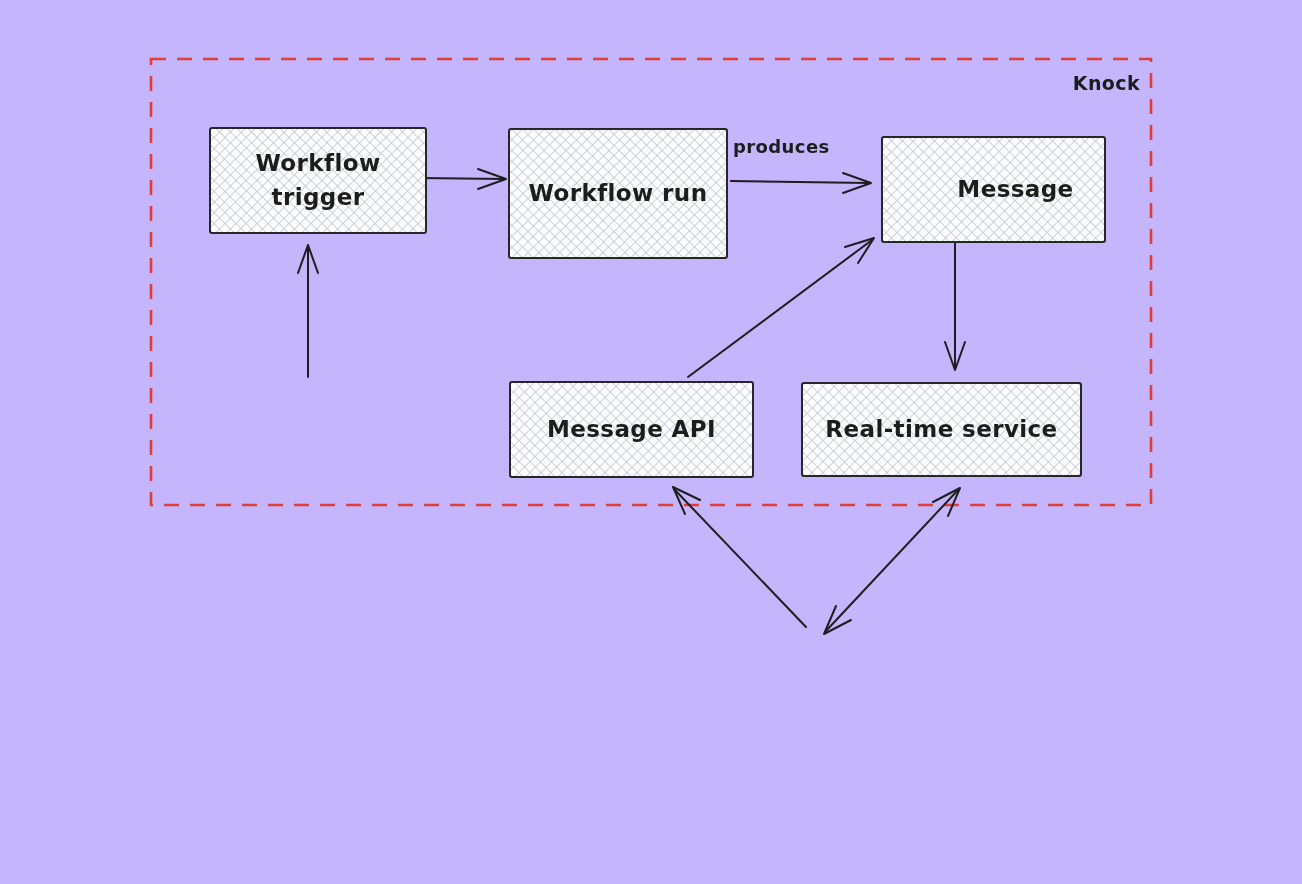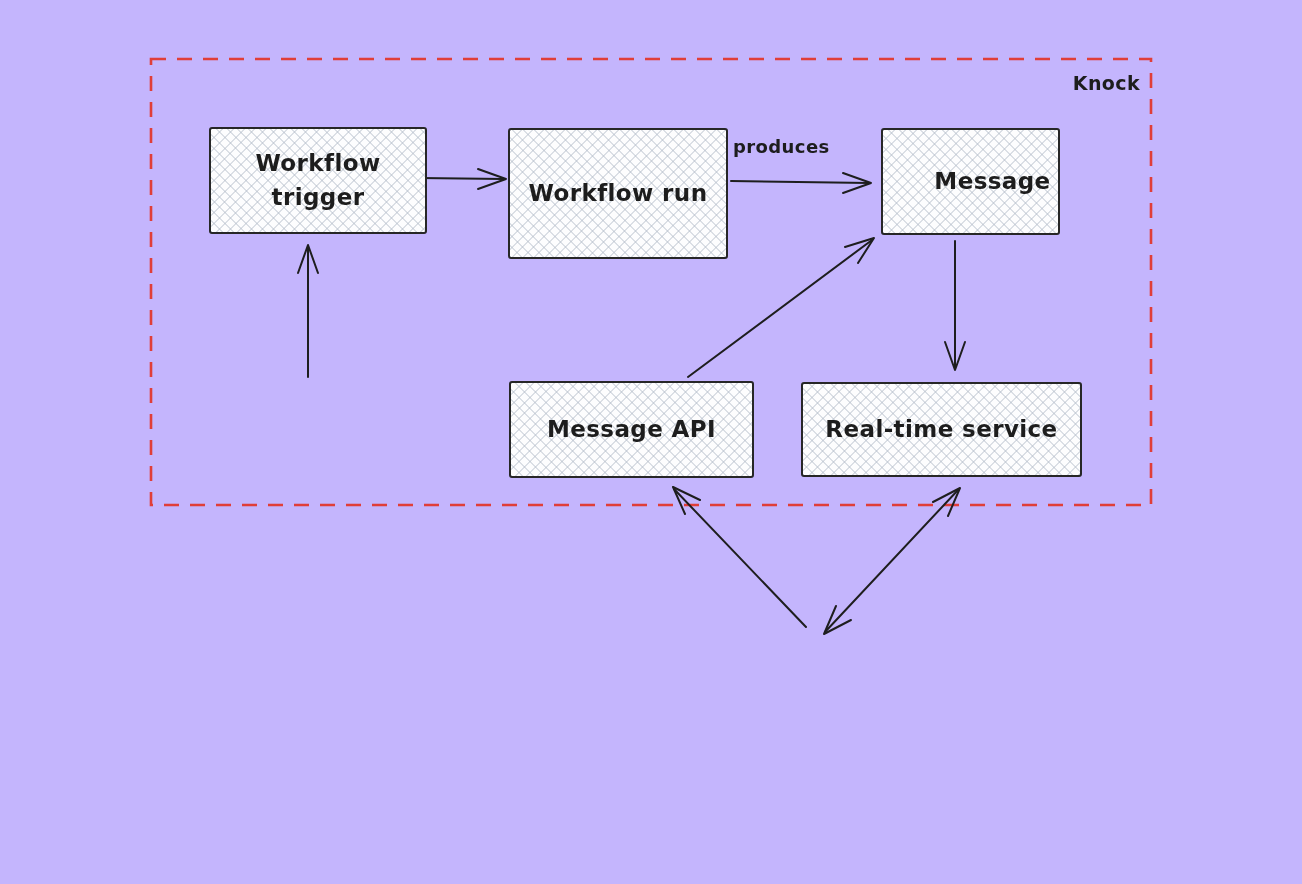--- a/index.html
+++ b/index.html
@@ -46,21 +46,21 @@
   }
   .float-label {
     position: absolute;
     color: #1d1d1d;
     font-size: 18px;
     font-weight: 600;
     letter-spacing: 0.4px;
   }
   #node-workflow-trigger { left: 198px; top: 127px; width: 218px; height: 107px; margin-left: 11px; }
   #node-workflow-run     { left: 508px; top: 128px; width: 220px; height: 131px; }
-  #node-message          { left: 881px; top: 128px; width: 179px; height: 107px; padding-left: 44px; }
+  #node-message          { left: 881px; top: 136px; width: 225px; height: 107px; padding-left: 44px; }
   #node-api              { left: 192px; top: 380px; width: 247px; height:  95px; }
   #node-client-api       { left: 509px; top: 381px; width: 245px; height:  97px; }
   #node-realtime-service { left: 801px; top: 382px; width: 281px; height:  95px; }
   #node-your-application { left: 645px; top: 644px; width: 338px; height: 173px; }
   #label-produces { left: 733px; top: 136px; width: 120px; text-align: left; }
   #label-knock    { left: 1020px; top: 72px; width: 120px; text-align: right; font-size: 19px; }
 </style>
 </head>
 <body>
 

